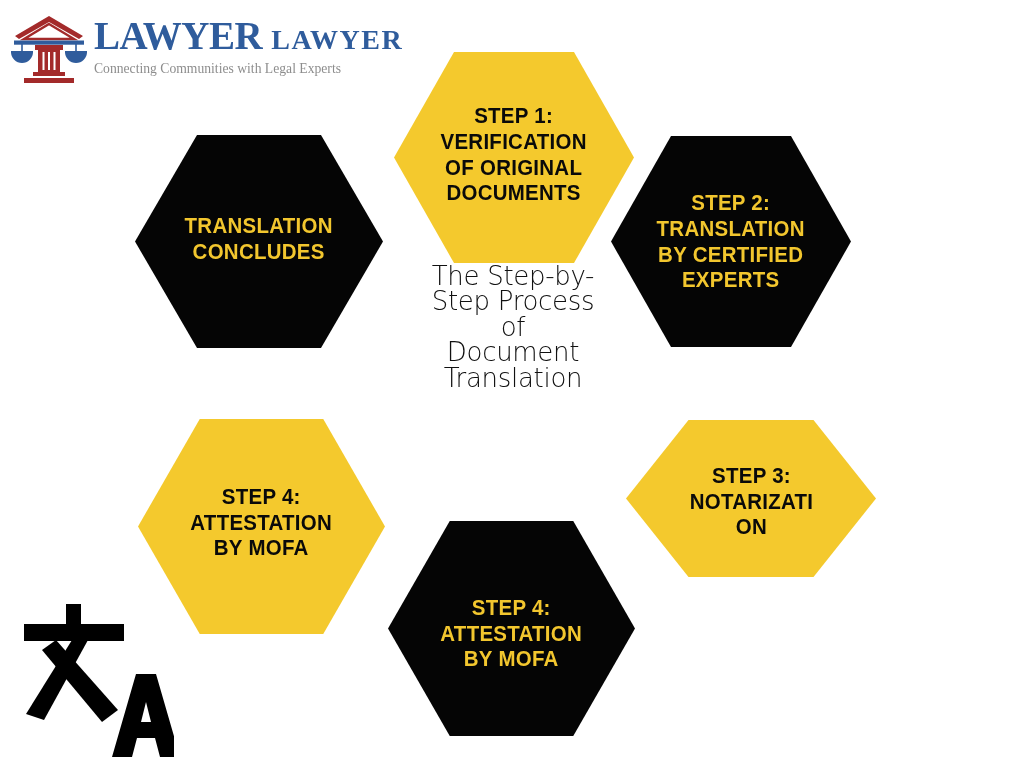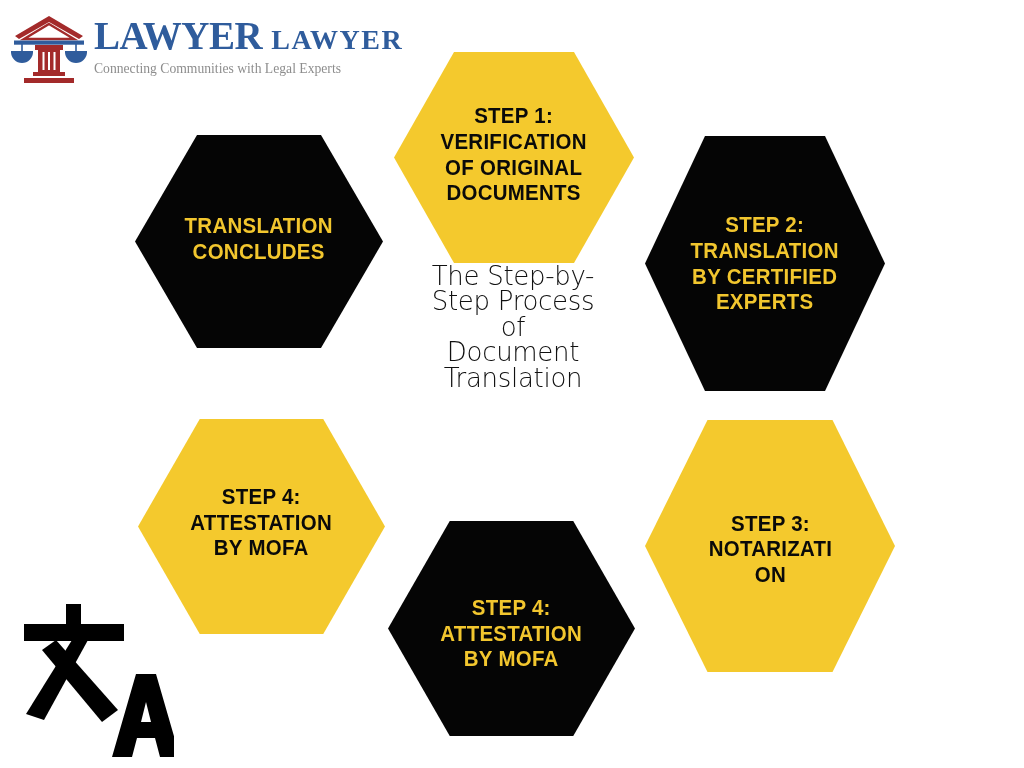--- a/index.html
+++ b/index.html
@@ -87,24 +87,24 @@
   }
   .hex.yellow { background: #f4c92d; margin-top: 20px; }
   .hex.yellow .hex-label { color: #0a0a0a; }
   .hex.dark { background: #050505; }
   .hex.dark .hex-label { color: #f2c62e; }
 
   
   #hex-step1 { left: 394px; top: 32px;  width: 240px; height: 211px; }
   #hex-step1 .hex-label { margin-top: -6px; }
 
-  #hex-step2 { left: 645px; top: 136px; width: 240px; height: 255px; }
+  #hex-step2 { left: 611px; top: 136px; width: 240px; height: 211px; }
   #hex-step2 .hex-label { margin-top: 0px; }
 
-  #hex-step3 { left: 645px; top: 400px; width: 250px; height: 252px; }
+  #hex-step3 { left: 626px; top: 400px; width: 250px; height: 157px; }
   #hex-step3 .hex-label { margin-top: 6px; }
 
   #hex-step4-bottom { left: 388px; top: 521px; width: 247px; height: 215px; }
   #hex-step4-bottom .hex-label { margin-top: 10px; }
 
   #hex-step4-left { left: 138px; top: 399px; width: 247px; height: 215px; }
   #hex-step4-left .hex-label { margin-top: -8px; }
 
   #hex-conclude { left: 135px; top: 135px; width: 248px; height: 213px; }
   #hex-conclude .hex-label { margin-top: -5px; }

